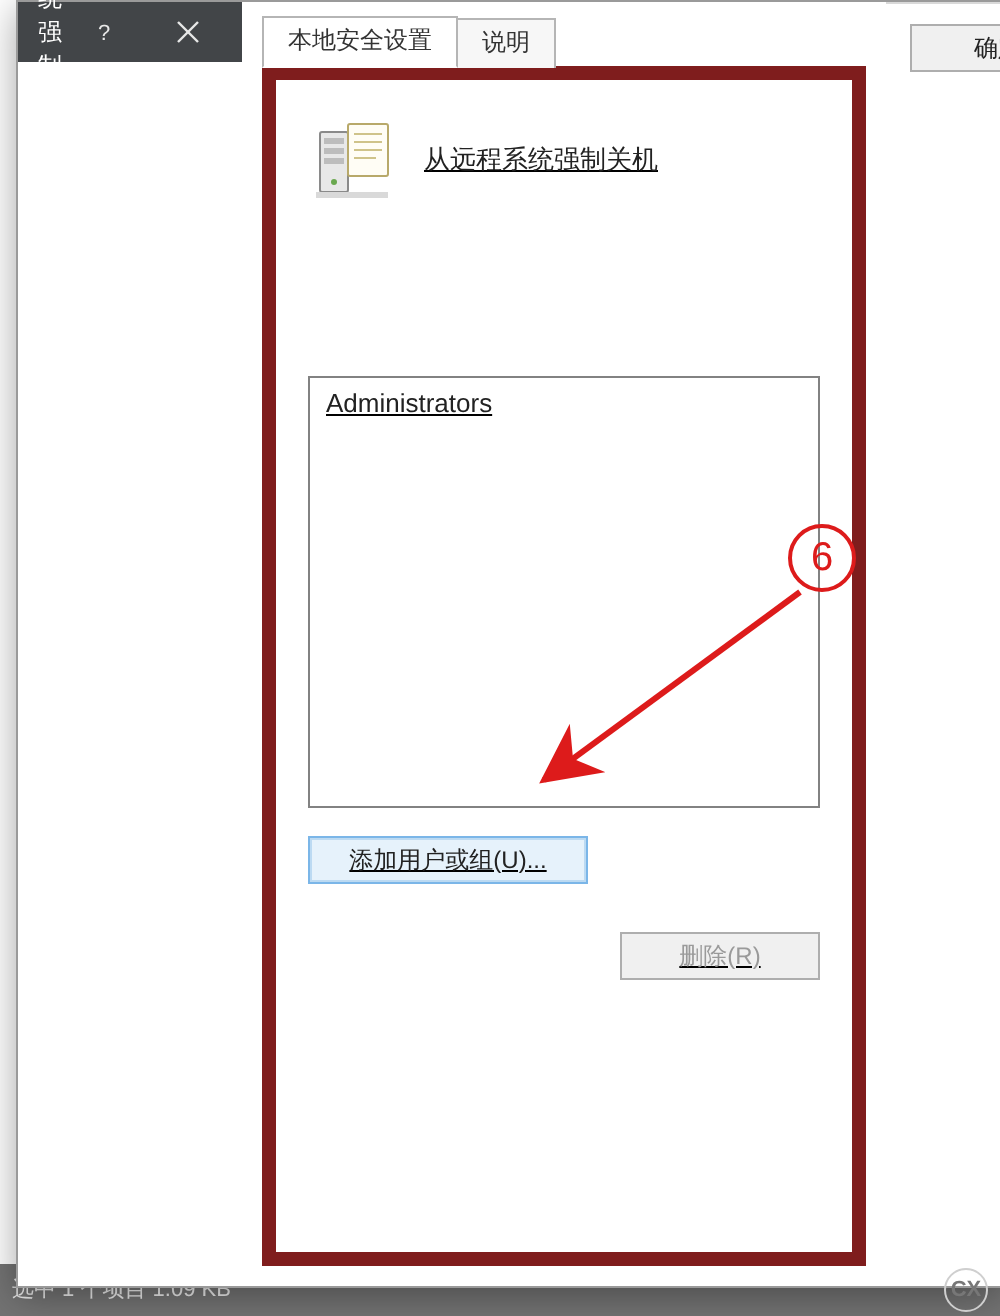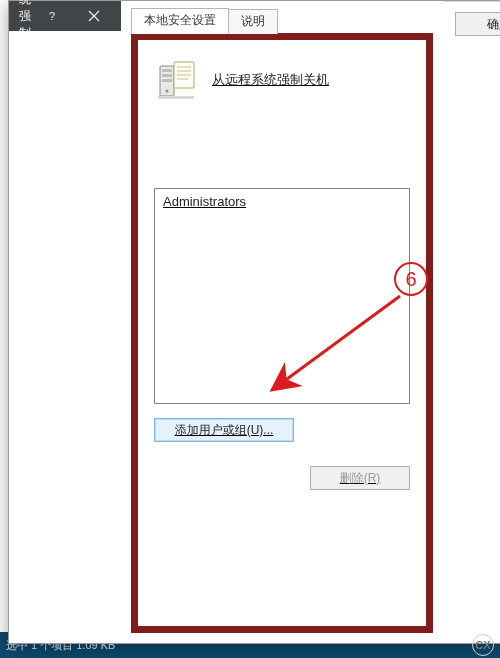--- a/index.html
+++ b/index.html
@@ -13,21 +13,21 @@
   }
   .canvas {
     position: relative;
     width: 500px; height: 658px;
     background: #ffffff;
   }
   .bottom-bar-hint {
     position: absolute;
     left: 0; right: 0; bottom: 0;
     height: 26px;
-    background: #0c4a6e;
+    background: #737373;
     color: #eaeaea;
     font-size: 11px;
     padding-left: 6px;
     line-height: 26px;
   }
   
   .dialog {
     position: absolute;
     left: 8px; top: 0;
     width: 492px; height: 644px;

